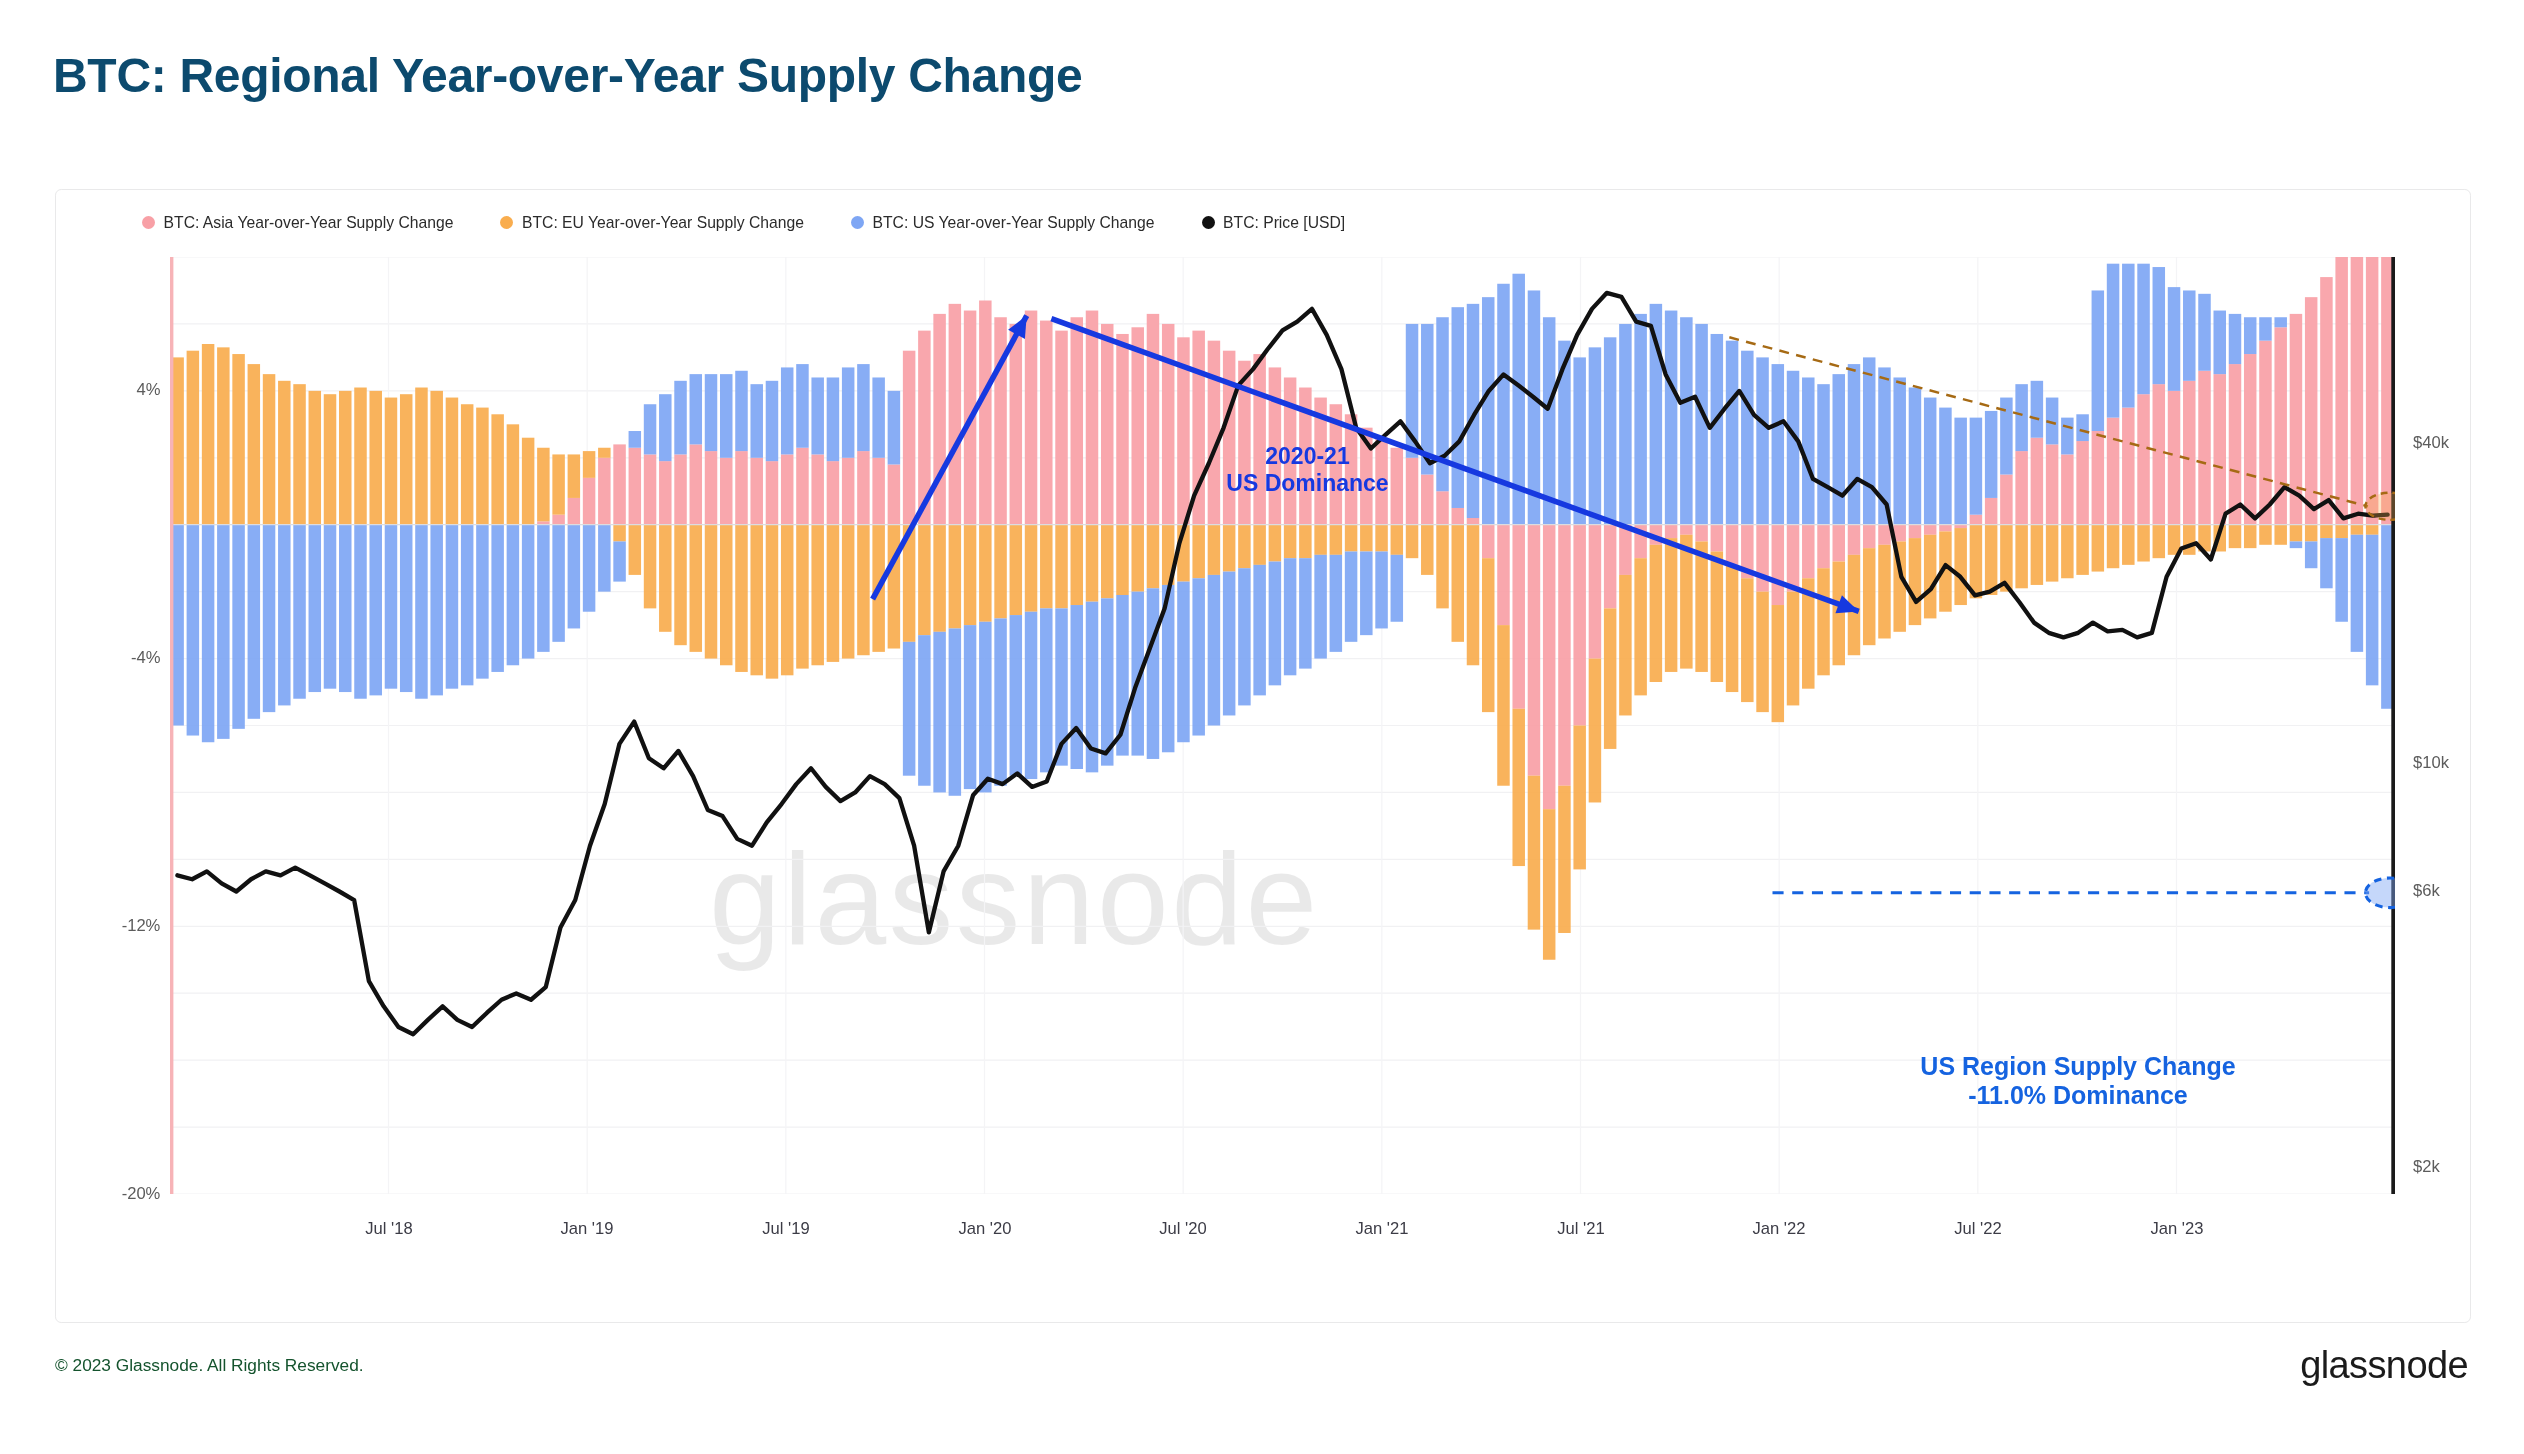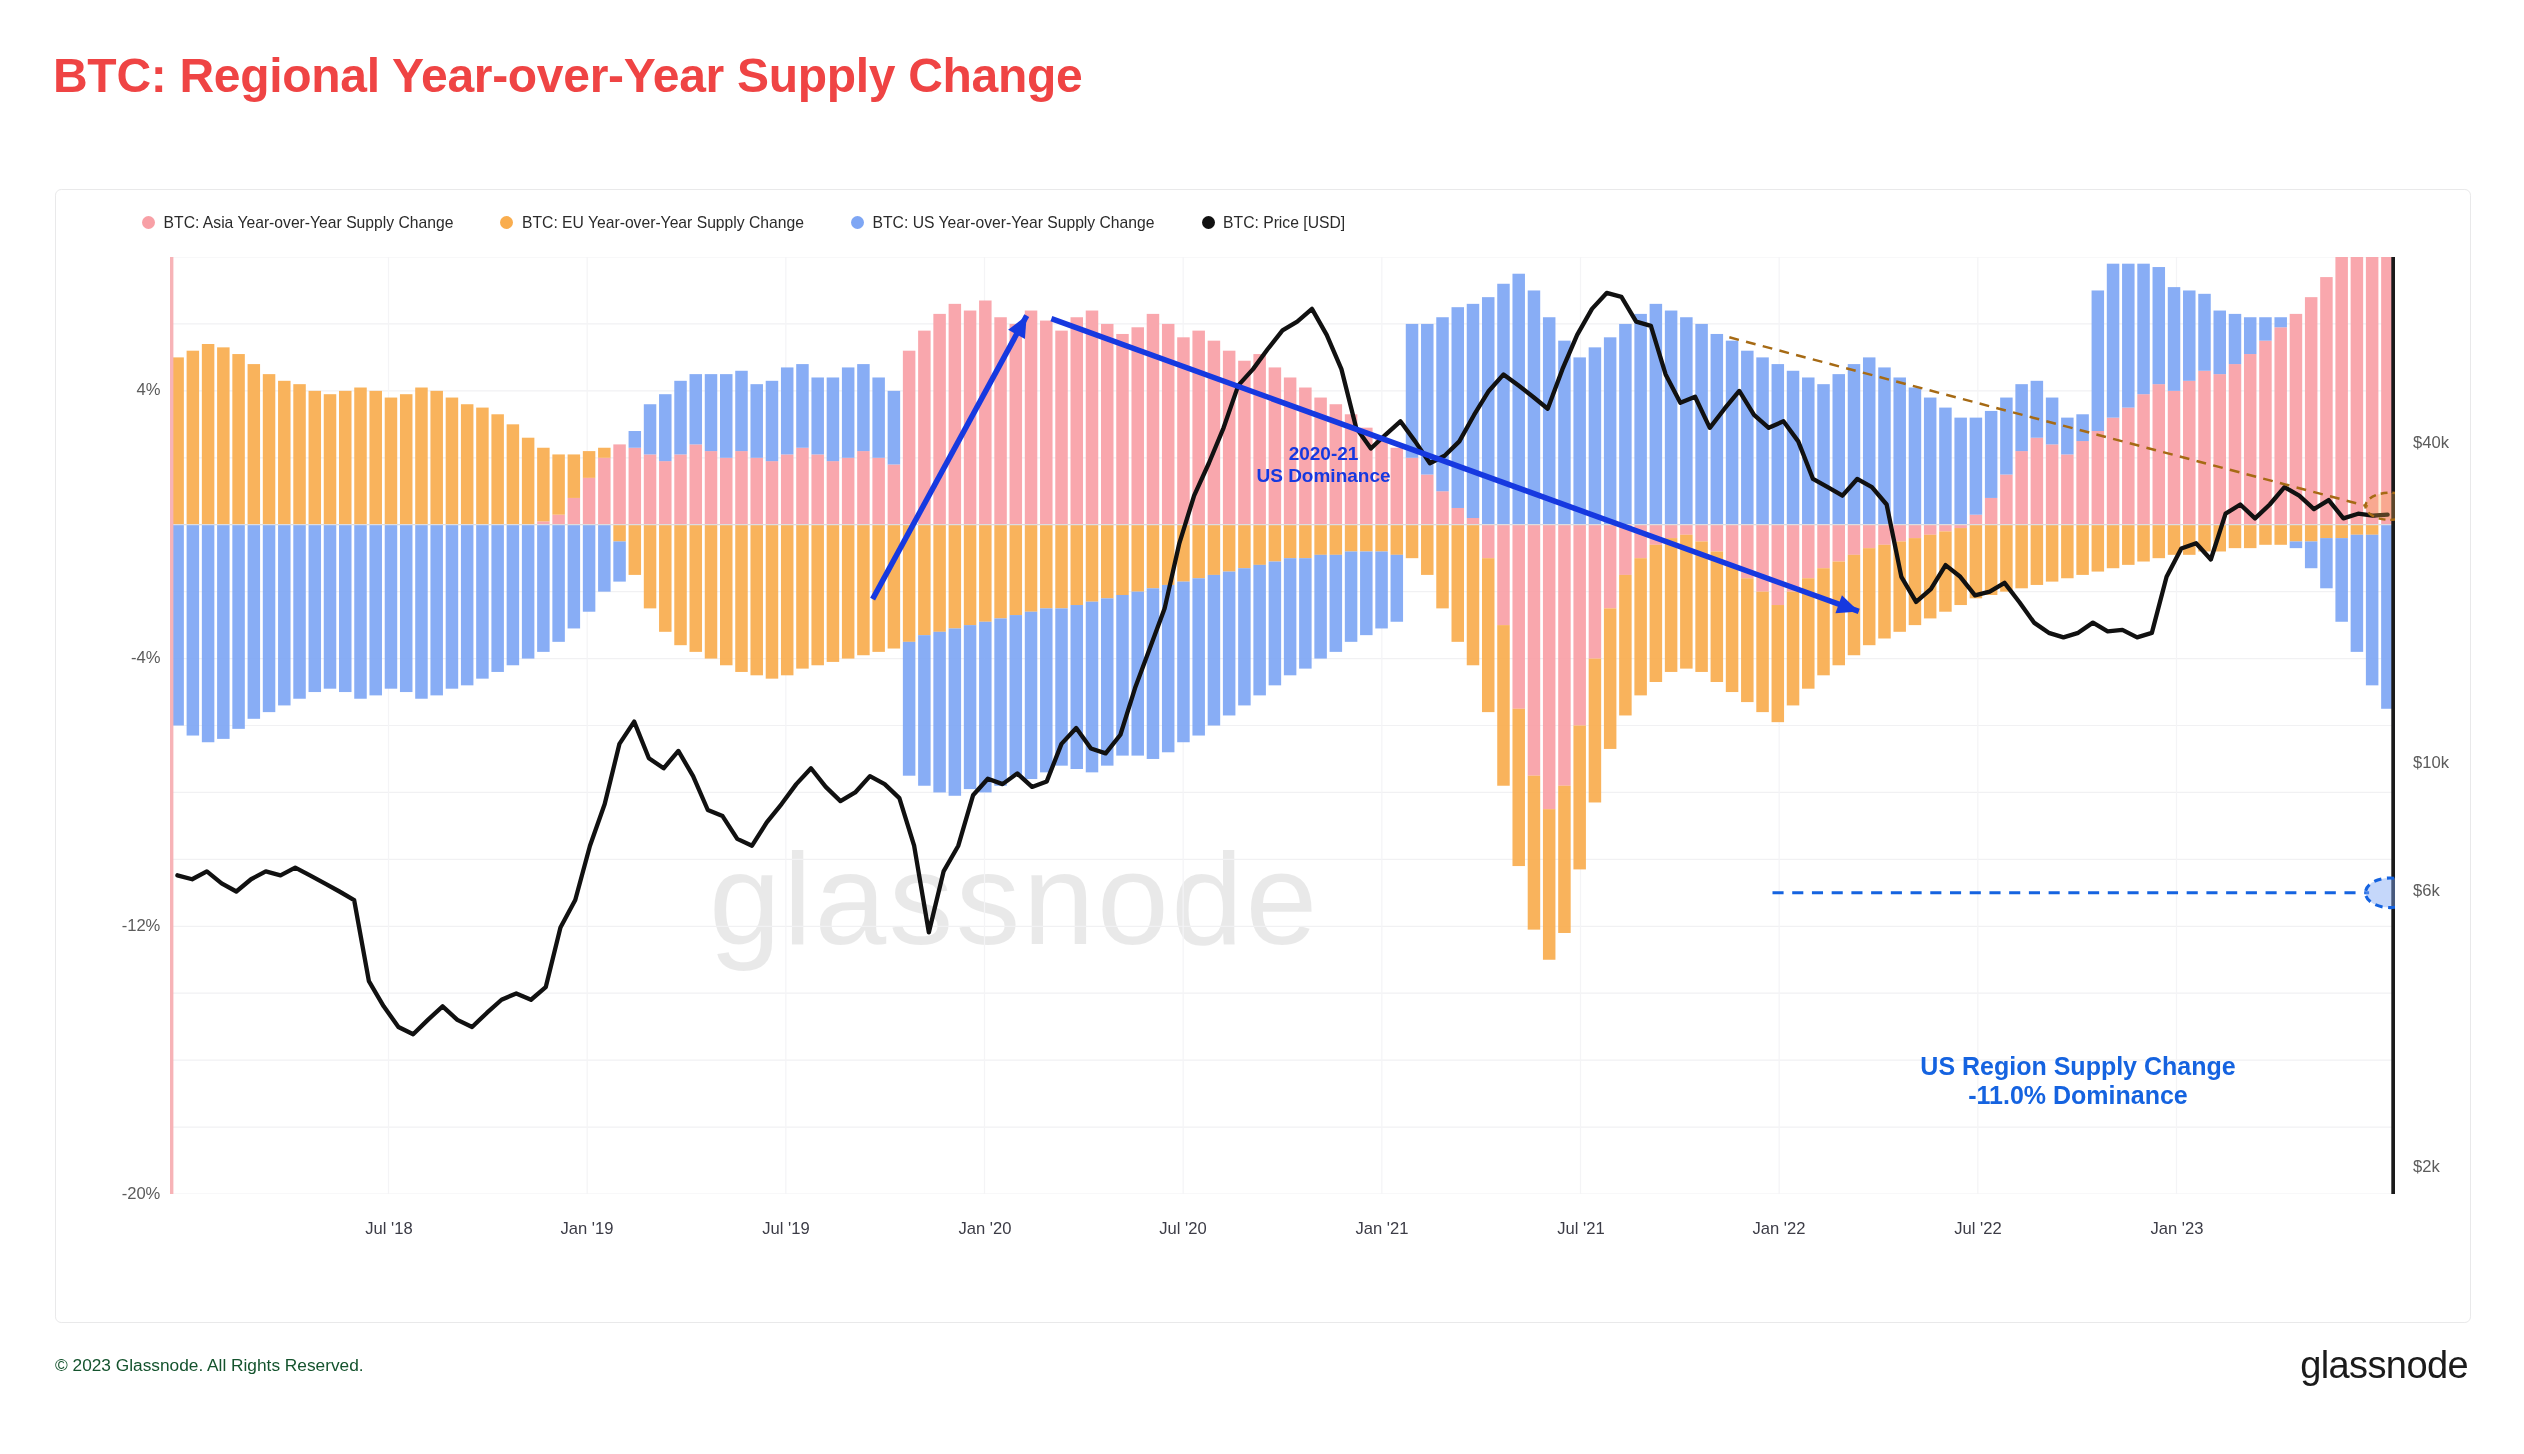--- a/index.html
+++ b/index.html
@@ -14,21 +14,21 @@
     width: 2525px; height: 1454px;
     background: #ffffff;
   }
 
   
   #title {
     position: absolute;
     left: 53px; top: 48px;
     font-size: 48px;
     font-weight: 700;
-    color: #ef4444;
+    color: #0c4a6e;
     letter-spacing: -0.3px;
     white-space: nowrap;
   }
 
   
   #card {
     position: absolute;
     left: 55px; top: 189px;
     width: 2416px; height: 1134px;
     border: 1.2px solid #e9e9ea;
@@ -114,21 +114,21 @@
   .annot {
     position: absolute;
     text-align: center;
     font-weight: 700;
     line-height: 1.17;
     white-space: nowrap;
     pointer-events: none;
   }
   .annot .l2 { display: block; }
 
-  #annot-us-dom { left: 1091px; top: 253px; width: 321px; font-size: 19px; color: #1639e0; margin-left: 16px; }
+  #annot-us-dom { left: 1091px; top: 253px; width: 321px; font-size: 23px; color: #1639e0; }
   #annot-asia   { left: 1760px; top: 269px; width: 468px; font-size: 25px; color: #e8195e; }
   #annot-eu     { left: 1840px; top: 371px; width: 431px; font-size: 25px; color: #f7931a; }
   #annot-usreg  { left: 1788px; top: 862px; width: 468px; font-size: 25px; color: #1563e0; }
 
   
   #footer-copy {
     position: absolute;
     left: 55px; top: 1355px;
     font-size: 17.3px;
     color: #14532d;

